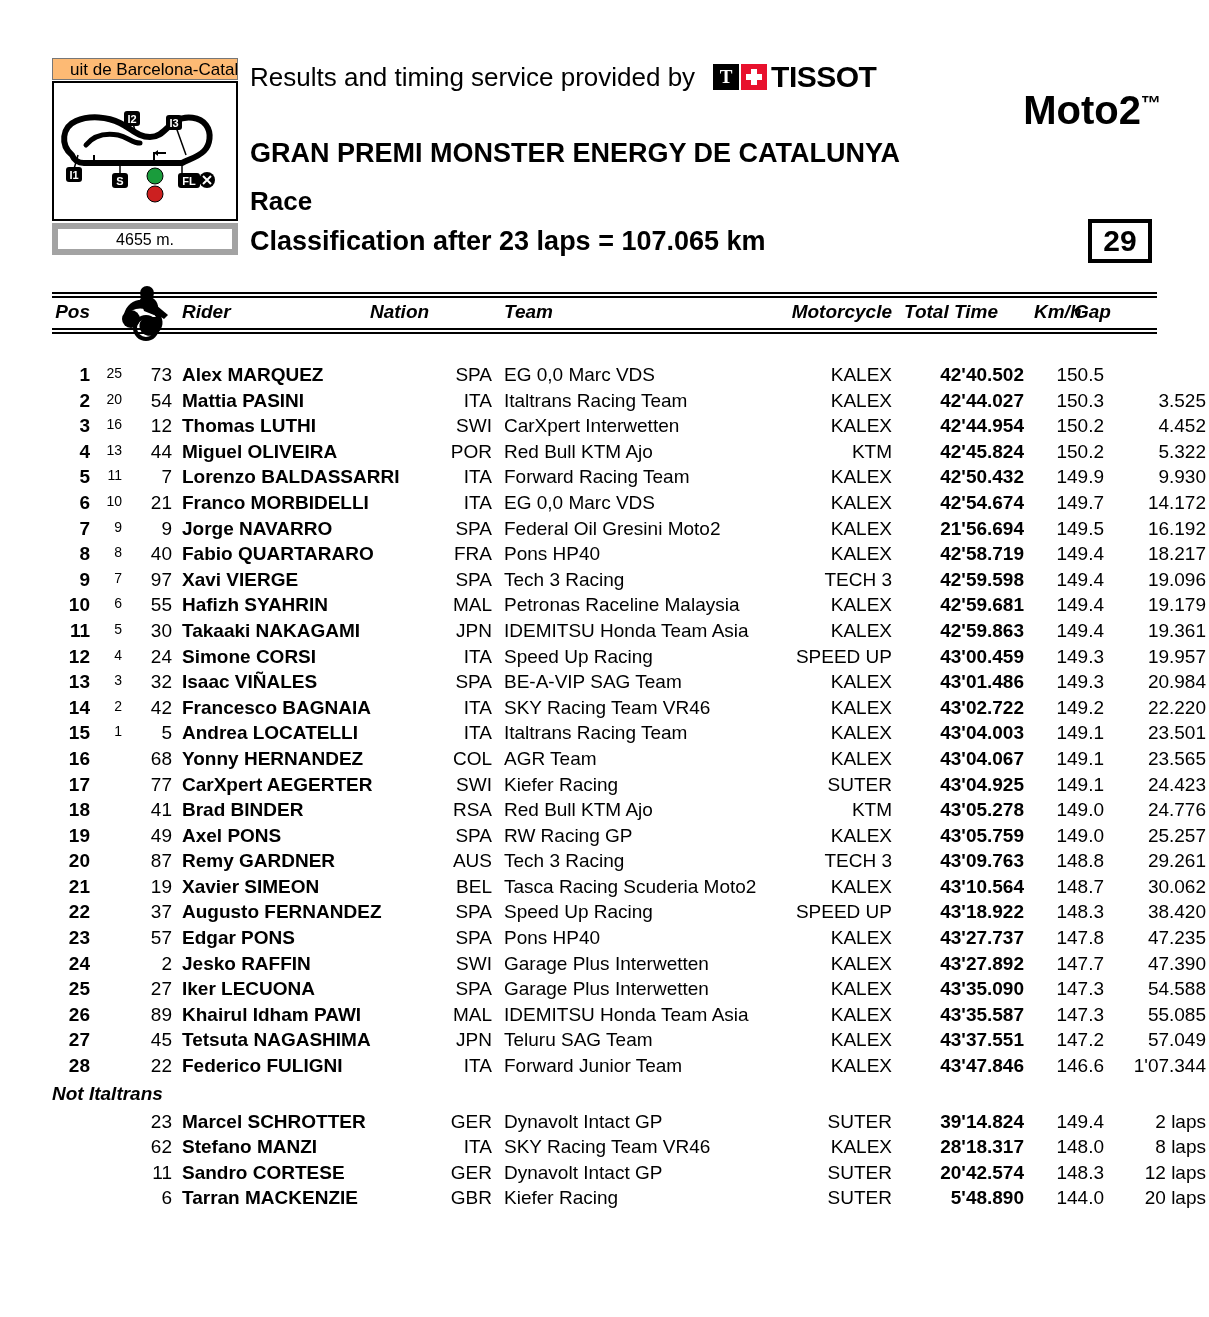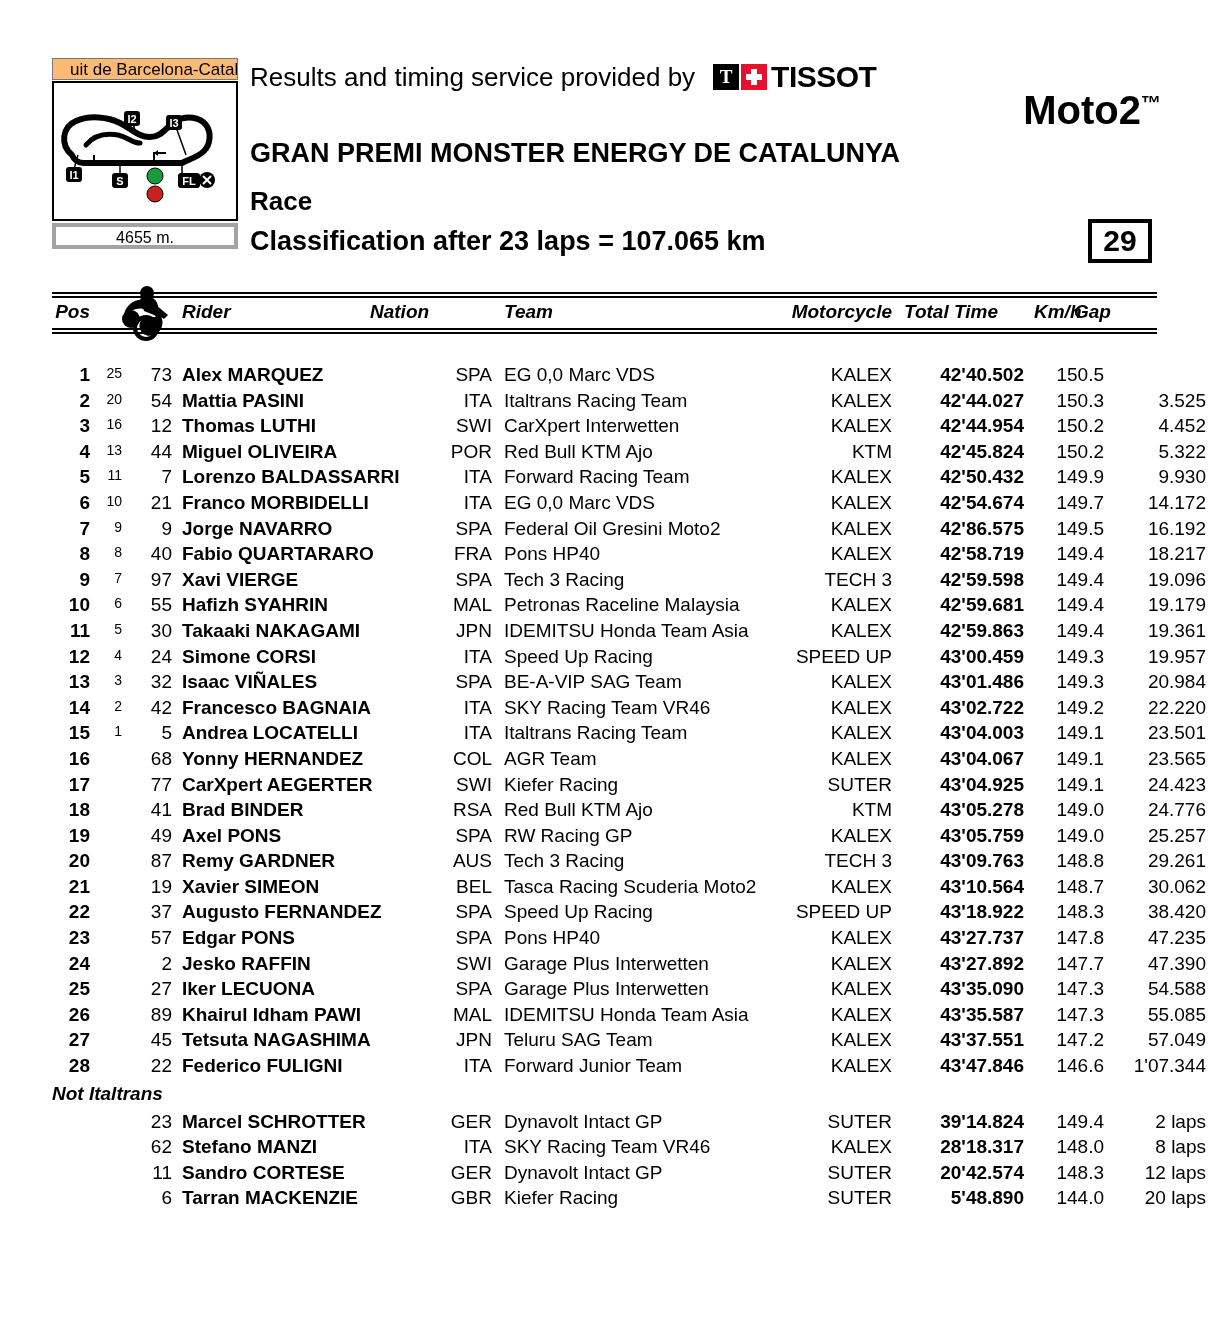--- a/index.html
+++ b/index.html
@@ -45,22 +45,22 @@
   .circuit-map {
     border: 2px solid #000;
     height: 140px;
     box-sizing: border-box;
     background: #fff;
     position: relative;
     margin-top: 1px;
   }
   .circuit-map svg { display: block; }
   .circuit-length {
-    border: 4px solid #a3a3a3;
-    height: 26px;
+    border: 6px solid #a3a3a3;
+    height: 32px;
     line-height: 22px;
     font-size: 16px;
     text-align: center;
     box-sizing: border-box;
     margin-top: 2px;
     background: #fff;
   }
 
   
   .tissot-line {
@@ -386,21 +386,21 @@
         <span class="c-gap">14.172</span>
       </div>
       <div class="row">
         <span class="c-pos">7</span>
         <span class="c-points">9</span>
         <span class="c-num">9</span>
         <span class="c-rider">Jorge NAVARRO</span>
         <span class="c-nation">SPA</span>
         <span class="c-team">Federal Oil Gresini Moto2</span>
         <span class="c-bike">KALEX</span>
-        <span class="c-time">42'86.575</span>
+        <span class="c-time">21'56.694</span>
         <span class="c-speed">149.5</span>
         <span class="c-gap">16.192</span>
       </div>
       <div class="row">
         <span class="c-pos">8</span>
         <span class="c-points">8</span>
         <span class="c-num">40</span>
         <span class="c-rider">Fabio QUARTARARO</span>
         <span class="c-nation">FRA</span>
         <span class="c-team">Pons HP40</span>

